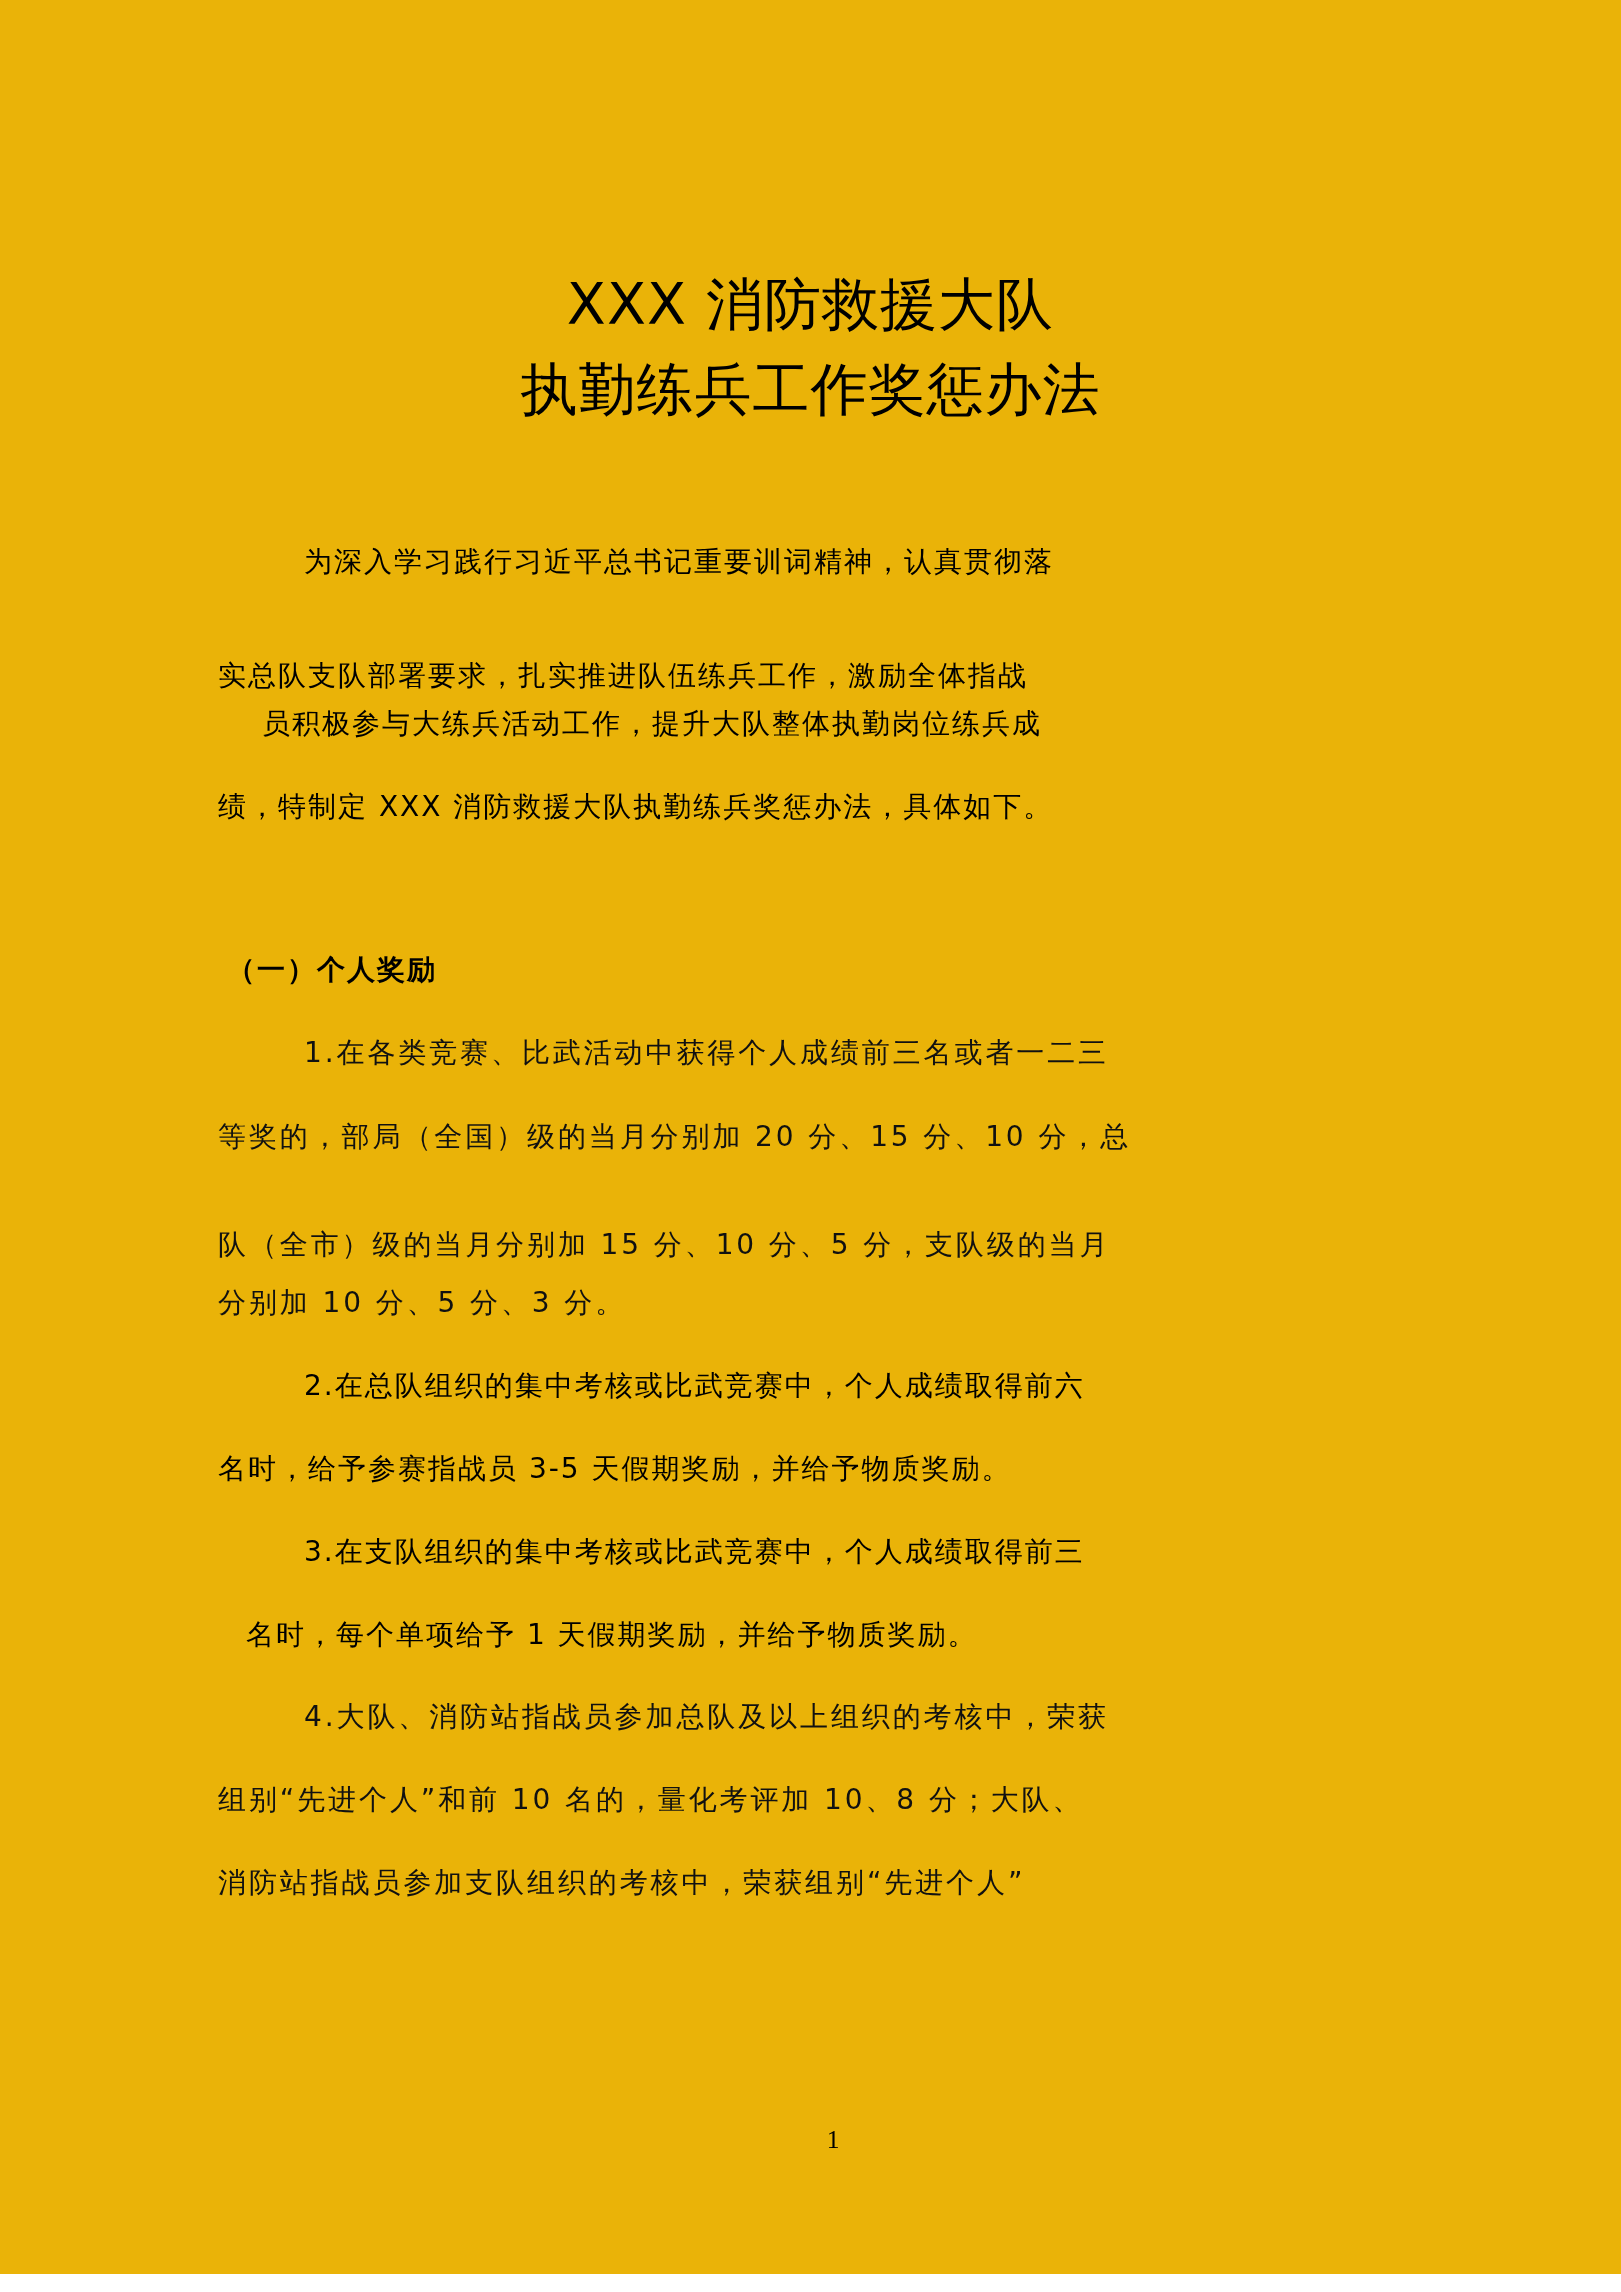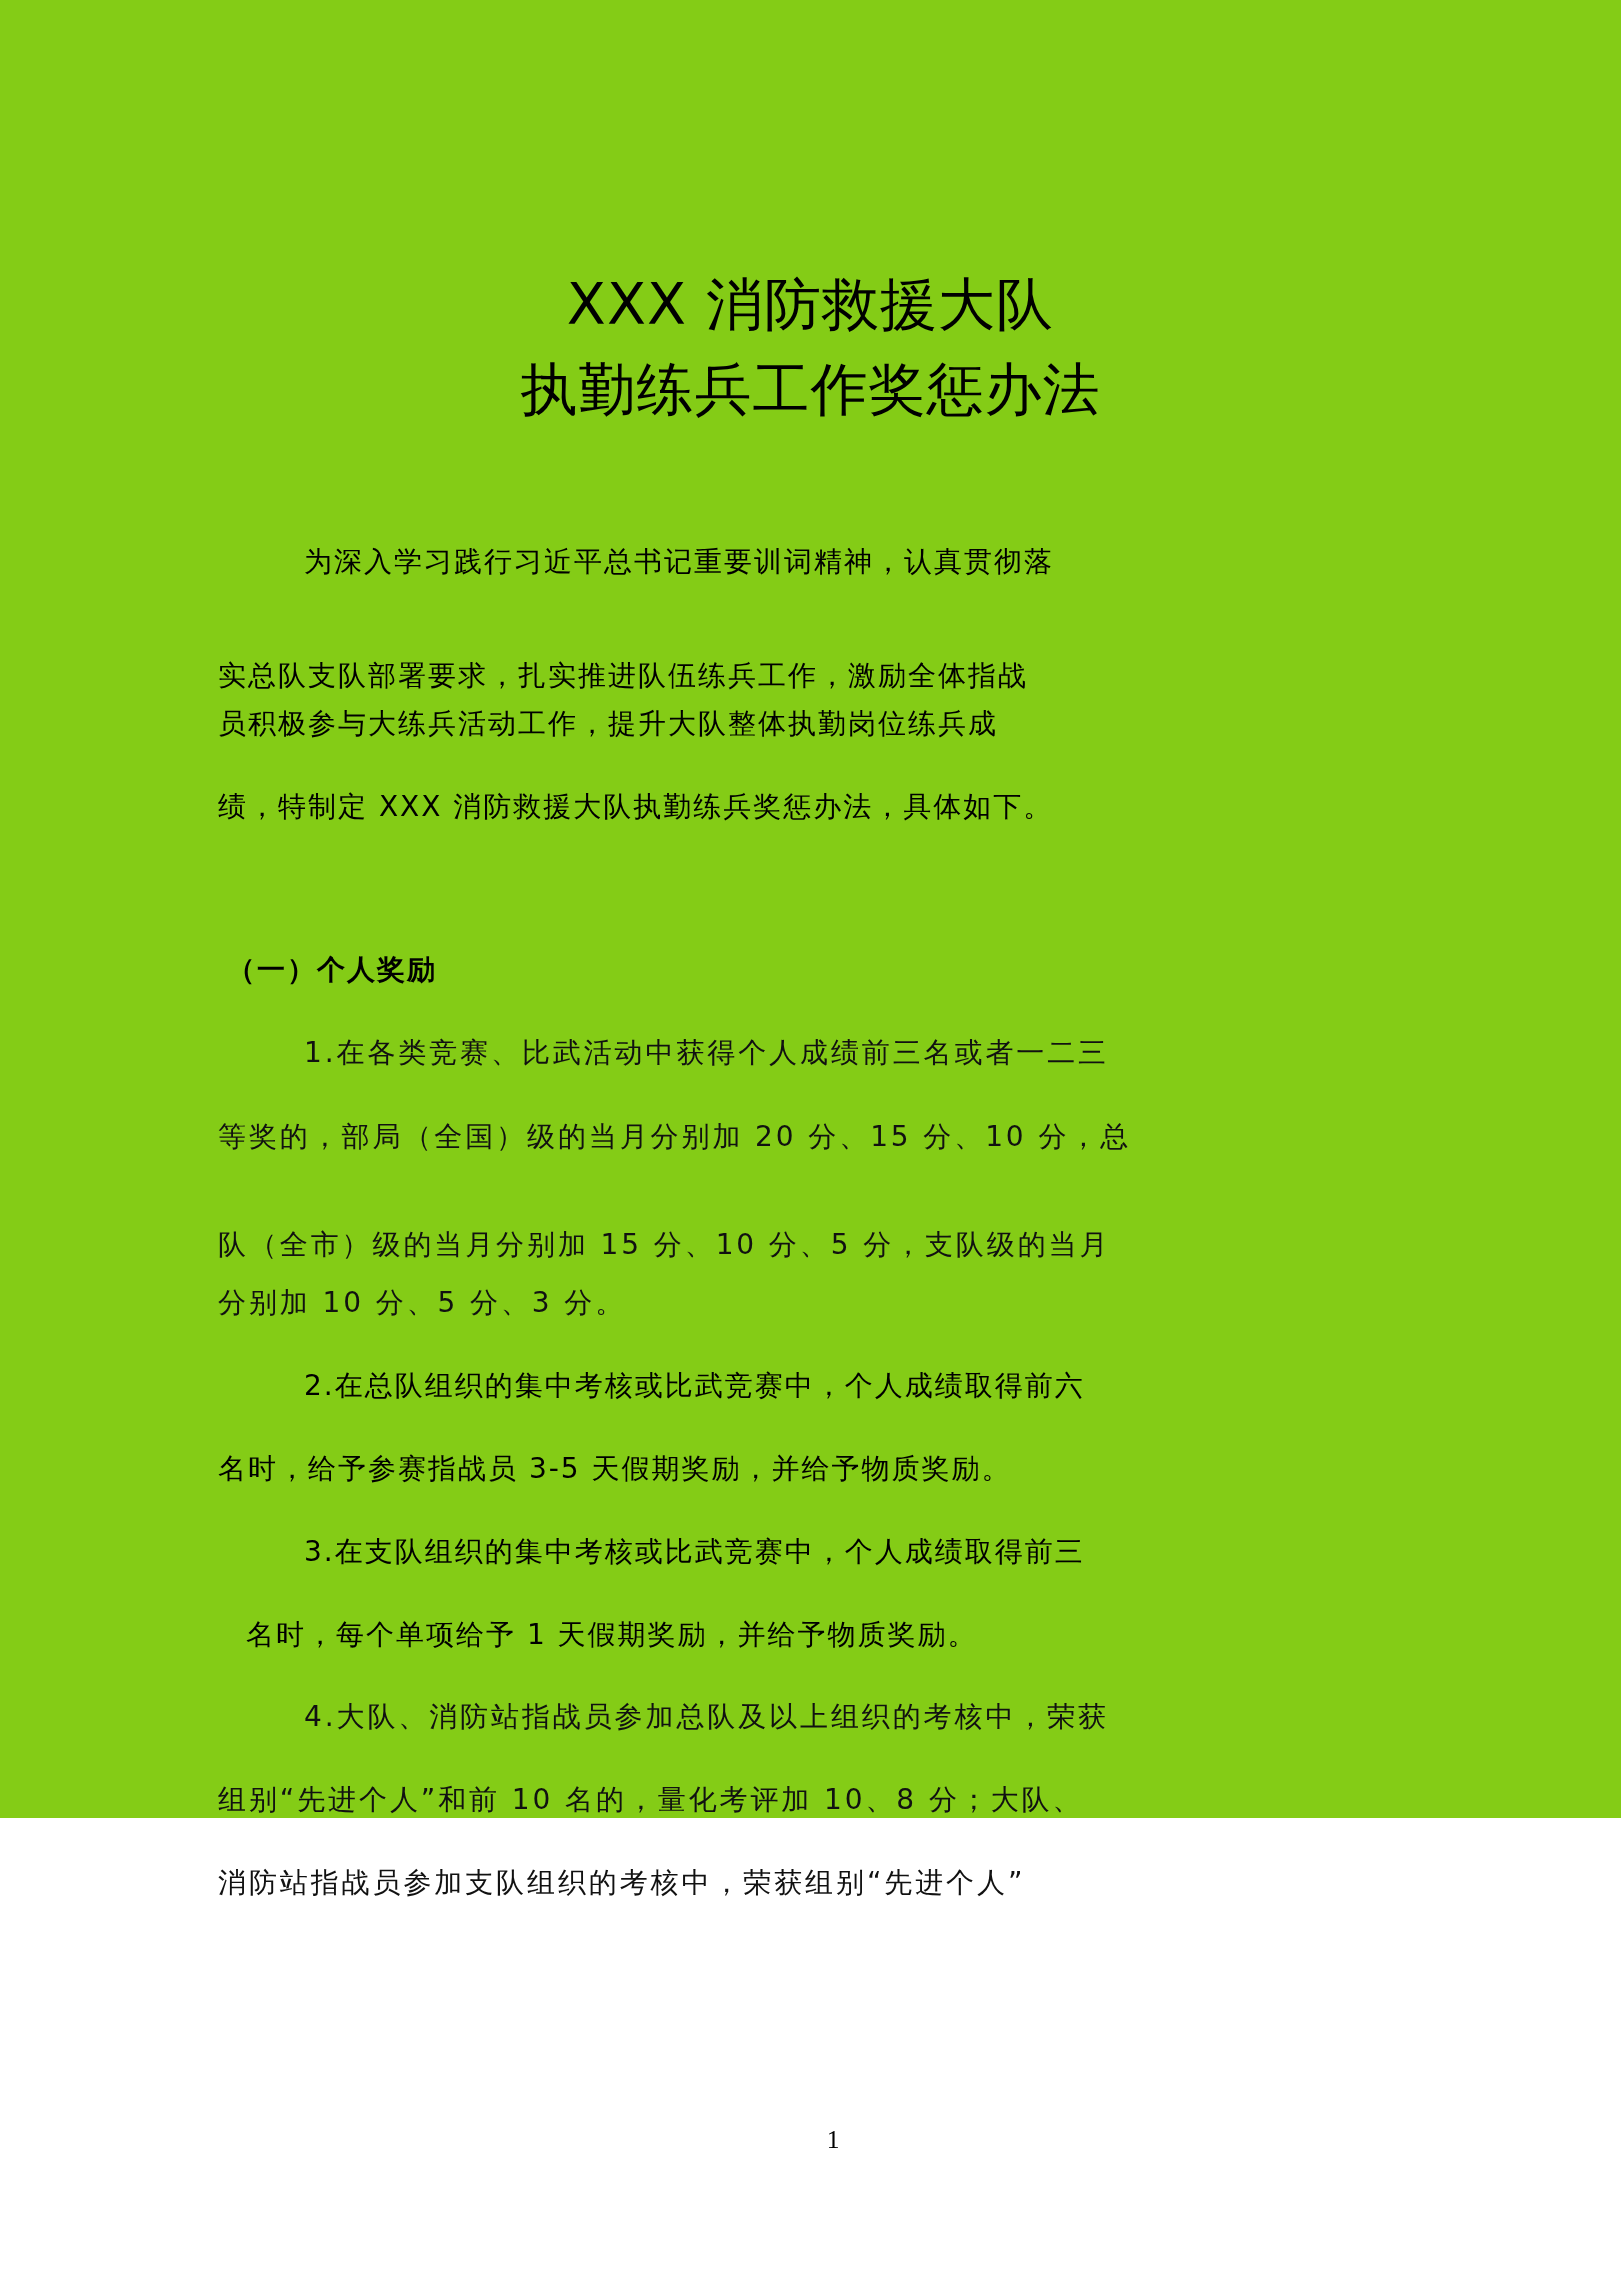--- a/index.html
+++ b/index.html
@@ -1,18 +1,18 @@
 <!DOCTYPE html>
 <html><head>
 <meta charset="utf-8">
 <style>
   html, body { margin: 0; padding: 0; background: #ffffff; }
   body { width: 1621px; height: 2293px; position: relative; overflow: hidden;
          font-family: "DejaVu Sans", "Liberation Sans", sans-serif; color: #000; }
-  .page { position: absolute; left: 0; top: 0; width: 1621px; height: 1818px; background: #84cc16; }
+  .page { position: absolute; left: 0; top: 0; width: 1621px; height: 2274px; background: #eab308; }
   .title { position: absolute; left: 0; width: 1621px; text-align: center;
            font-size: 57px; line-height: 69px; font-weight: normal; letter-spacing: 1px; }
   .line { position: absolute; left: 218px; width: 1176px; white-space: nowrap;
           font-size: 28px; line-height: 55px; letter-spacing: 2px; }
   .line.indent { left: 304px; }
   .line.bold { font-weight: bold; }
   .line.light { color: #111; letter-spacing: 2.9px; }
   .pagenum { position: absolute; left: 0; width: 1666px; top: 2125px; text-align: center;
              font-family: "Liberation Serif", "DejaVu Serif", serif; font-size: 25.5px; }
 </style>
@@ -20,21 +20,21 @@
 <body>
 
 <div class="page">
 
   <div class="title" style="top:270px;">XXX 消防救援大队</div>
   <div class="title" style="top:355px;">执勤练兵工作奖惩办法</div>
 
   <div>
     <div class="line indent" style="top:534px;">为深入学习践行习近平总书记重要训词精神，认真贯彻落</div>
     <div class="line" style="top:616px;margin-top:32px;">实总队支队部署要求，扎实推进队伍练兵工作，激励全体指战</div>
-    <div class="line" style="top:696px;">员积极参与大练兵活动工作，提升大队整体执勤岗位练兵成</div>
+    <div class="line" style="top:696px;margin-left:44px;">员积极参与大练兵活动工作，提升大队整体执勤岗位练兵成</div>
     <div class="line" style="top:779px;">绩，特制定 XXX 消防救援大队执勤练兵奖惩办法，具体如下。</div>
   </div>
 
   <div class="line bold" style="top:942px; left:227px;">（一）个人奖励</div>
 
   <div>
     <div class="line indent light" style="top:1025px;">1.在各类竞赛、比武活动中获得个人成绩前三名或者一二三</div>
     <div class="line light" style="top:1109px;">等奖的，部局（全国）级的当月分别加 20 分、15 分、10 分，总</div>
     <div class="line light" style="top:1217px;">队（全市）级的当月分别加 15 分、10 分、5 分，支队级的当月</div>
     <div class="line light" style="top:1275px;">分别加 10 分、5 分、3 分。</div>

